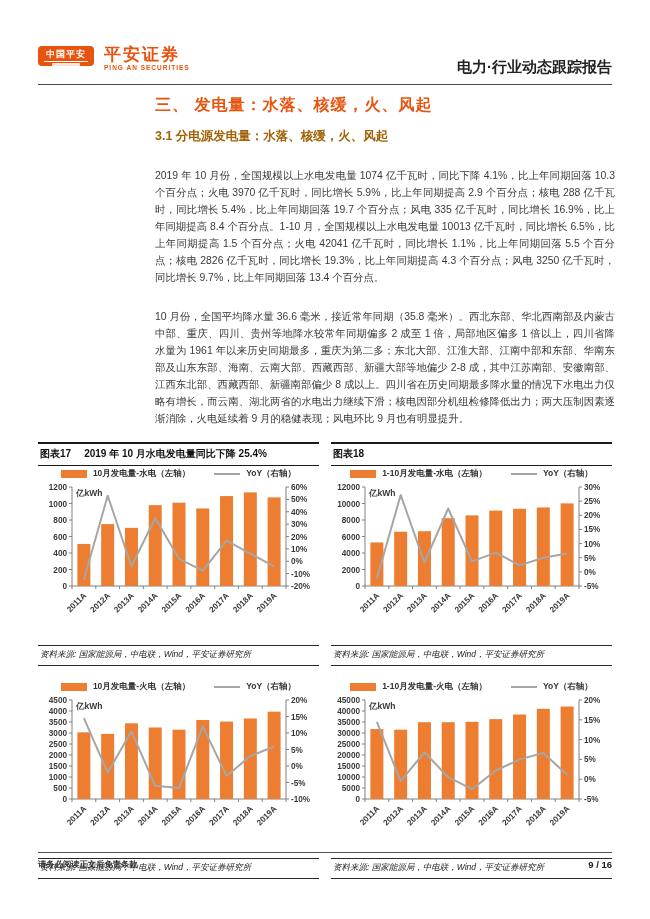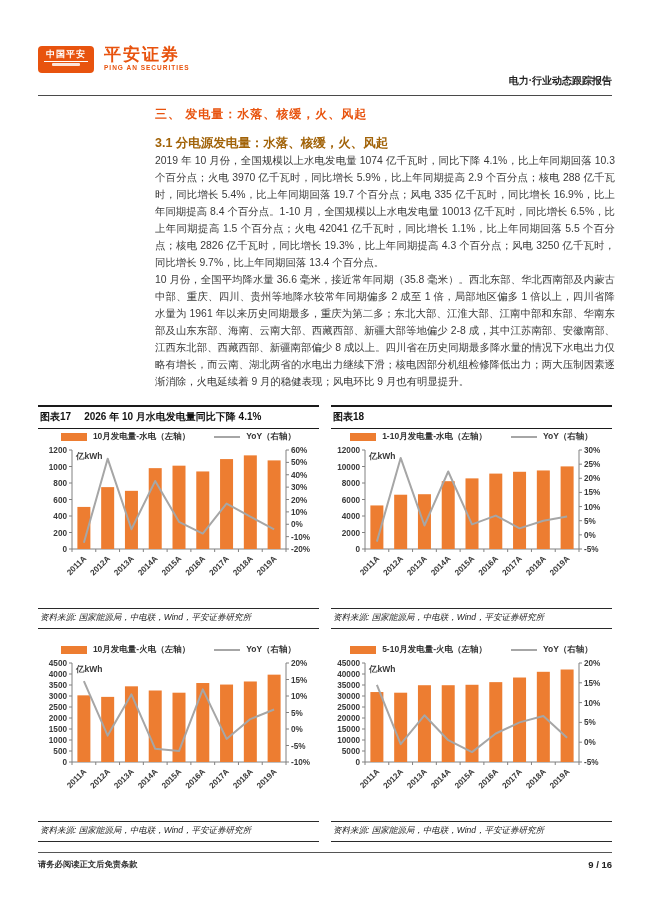--- a/index.html
+++ b/index.html
@@ -4,33 +4,33 @@
 <style>
   * { margin:0; padding:0; box-sizing:border-box; }
   html,body { background:#fff; }
   body { font-family:"Liberation Sans","DejaVu Sans",sans-serif; color:#333; }
   .page { position:relative; width:650px; height:919px; background:#fff; margin:0 auto; overflow:hidden; padding:0 38px; }
 
   
   .header { margin-top:46px; padding-bottom:7px; border-bottom:1.5px solid #4a4a4a;
             display:flex; align-items:flex-start; justify-content:space-between; }
   .brand-wrap { display:flex; align-items:flex-start; gap:10px; }
-  .logo-box { width:56px; height:27px; background:var(--accent); border-radius:4px; padding-top:3px; text-align:center; }
+  .logo-box { width:56px; height:20px; background:var(--accent); border-radius:4px; padding-top:3px; text-align:center; }
   .logo-box .logo-cn { color:#fff; font-size:9px; font-weight:bold; letter-spacing:1px; line-height:10px; }
   .logo-box .logo-divider { margin:2px auto 1px; width:44px; border-top:1px solid #fff; }
   .logo-box .logo-sub { margin:0 auto; width:28px; height:3px; background:rgba(255,255,255,.85); border-radius:1px; }
   .brand-text .brand-cn { color:var(--accent); font-size:17px; font-weight:bold; letter-spacing:2px; line-height:18px; }
   .brand-text .brand-en { color:var(--accent); font-size:6.5px; font-weight:bold; letter-spacing:1px; }
-  .report-type { font-size:10px; font-weight:bold; color:#222; margin-top:28px; }
+  .report-type { font-size:15px; font-weight:bold; color:#222; margin-top:12px; }
 
   
   .section { padding-left:117px; }
-  .sec-title { margin-top:10px; color:var(--accent); font-size:12px; font-weight:bold; letter-spacing:1px; }
+  .sec-title { margin-top:10px; color:var(--accent); font-size:16px; font-weight:bold; letter-spacing:1px; }
   .sec-subtitle { margin-top:12px; color:#a16207; font-size:12.5px; font-weight:bold; }
-  .para { margin-top:0; width:460px; font-size:10.4px; line-height:17px; text-align:justify; color:#3a3a3a; }
+  .para { margin-top:22px; width:460px; font-size:10.4px; line-height:17px; text-align:justify; color:#3a3a3a; }
 
   
   .charts { margin-top:15px; display:grid; grid-template-columns:1fr 1fr; column-gap:12px; row-gap:13px; }
   .chart-block { width:281px; }
   .chart-header { border-top:2px solid #1a1a1a; border-bottom:1px solid #1a1a1a; padding:3px 2px 4px;
                   display:flex; gap:13px; font-size:10px; font-weight:bold; color:#111; }
   .chart-id { flex:0 0 auto; }
   .legend { margin-top:2px; display:flex; justify-content:center; align-items:center; gap:6px;
             font-size:8.5px; font-weight:bold; color:#333; }
   .legend .gap { width:12px; }
@@ -71,21 +71,21 @@
     <div class="sec-subtitle">3.1 分电源发电量：水落、核缓，火、风起</div>
     <p class="para">2019 年 10 月份，全国规模以上水电发电量 1074 亿千瓦时，同比下降 4.1%，比上年同期回落 10.3 个百分点；火电 3970 亿千瓦时，同比增长 5.9%，比上年同期提高 2.9 个百分点；核电 288 亿千瓦时，同比增长 5.4%，比上年同期回落 19.7 个百分点；风电 335 亿千瓦时，同比增长 16.9%，比上年同期提高 8.4 个百分点。1-10 月，全国规模以上水电发电量 10013 亿千瓦时，同比增长 6.5%，比上年同期提高 1.5 个百分点；火电 42041 亿千瓦时，同比增长 1.1%，比上年同期回落 5.5 个百分点；核电 2826 亿千瓦时，同比增长 19.3%，比上年同期提高 4.3 个百分点；风电 3250 亿千瓦时，同比增长 9.7%，比上年同期回落 13.4 个百分点。</p>
     <p class="para">10 月份，全国平均降水量 36.6 毫米，接近常年同期（35.8 毫米）。西北东部、华北西南部及内蒙古中部、重庆、四川、贵州等地降水较常年同期偏多 2 成至 1 倍，局部地区偏多 1 倍以上，四川省降水量为 1961 年以来历史同期最多，重庆为第二多；东北大部、江淮大部、江南中部和东部、华南东部及山东东部、海南、云南大部、西藏西部、新疆大部等地偏少 2-8 成，其中江苏南部、安徽南部、江西东北部、西藏西部、新疆南部偏少 8 成以上。四川省在历史同期最多降水量的情况下水电出力仅略有增长，而云南、湖北两省的水电出力继续下滑；核电因部分机组检修降低出力；两大压制因素逐渐消除，火电延续着 9 月的稳健表现；风电环比 9 月也有明显提升。</p>
   </div>
 
   <div class="charts">
 
     <div class="chart-block">
       <div class="chart-header">
         <span class="chart-id">图表17</span>
-        <span>2026 年 10 月水电发电量同比下降 4.1%</span>
+        <span>2019 年 10 月水电发电量同比下降 25.4%</span>
       </div>
       <div class="legend">
         <span class="bar-swatch"></span>
         <span>10月发电量-水电（左轴）</span>
         <span class="gap"></span>
         <span class="line-swatch"></span>
         <span>YoY（右轴）</span>
       </div>
       <svg class="chart-svg" width="281" height="152">
           <line x1="31" y1="104" x2="34" y2="104" stroke="#808080" stroke-width="1"></line>
@@ -312,21 +312,21 @@
           <text x="191.55555555555557" y="114" text-anchor="end" font-size="8.2px" font-weight="bold" fill="#3a3a3a" transform="rotate(-45 191.55555555555557 114)">2017A</text>
           <text x="215.33333333333334" y="114" text-anchor="end" font-size="8.2px" font-weight="bold" fill="#3a3a3a" transform="rotate(-45 215.33333333333334 114)">2018A</text>
           <text x="239.11111111111111" y="114" text-anchor="end" font-size="8.2px" font-weight="bold" fill="#3a3a3a" transform="rotate(-45 239.11111111111111 114)">2019A</text>
         </svg>
       <div class="chart-source">资料来源: 国家能源局，中电联，Wind，平安证券研究所</div>
     </div>
 
     <div class="chart-block">
       <div class="legend">
         <span class="bar-swatch"></span>
-        <span>5-10月发电量-火电（左轴）</span>
+        <span>1-10月发电量-火电（左轴）</span>
         <span class="gap"></span>
         <span class="line-swatch"></span>
         <span>YoY（右轴）</span>
       </div>
       <svg class="chart-svg" width="281" height="152">
           <line x1="31" y1="104" x2="34" y2="104" stroke="#808080" stroke-width="1"></line>
           <text x="29" y="107" text-anchor="end" font-size="8.2px" font-weight="bold" fill="#3a3a3a">0</text>
           <line x1="31" y1="93" x2="34" y2="93" stroke="#808080" stroke-width="1"></line>
           <text x="29" y="96" text-anchor="end" font-size="8.2px" font-weight="bold" fill="#3a3a3a">5000</text>
           <line x1="31" y1="82" x2="34" y2="82" stroke="#808080" stroke-width="1"></line>

